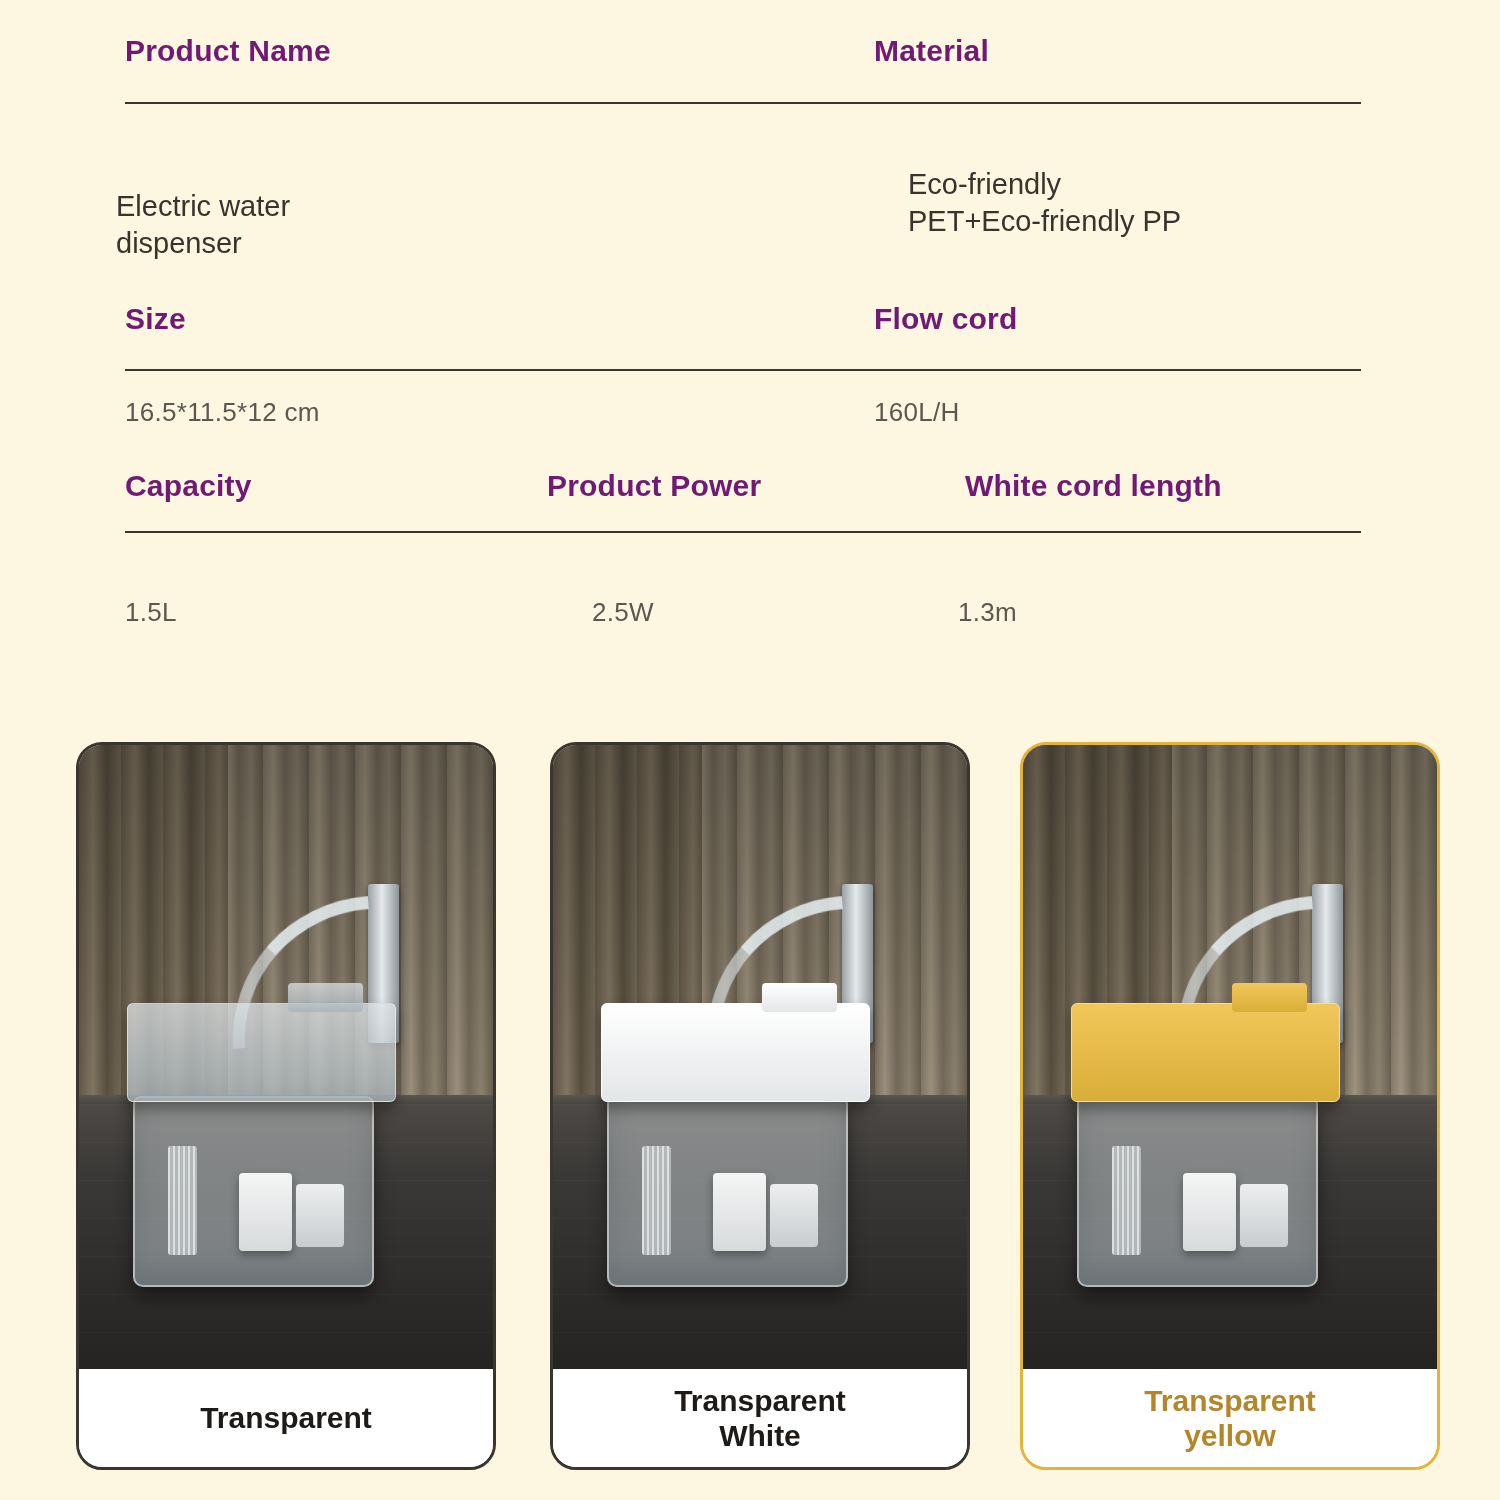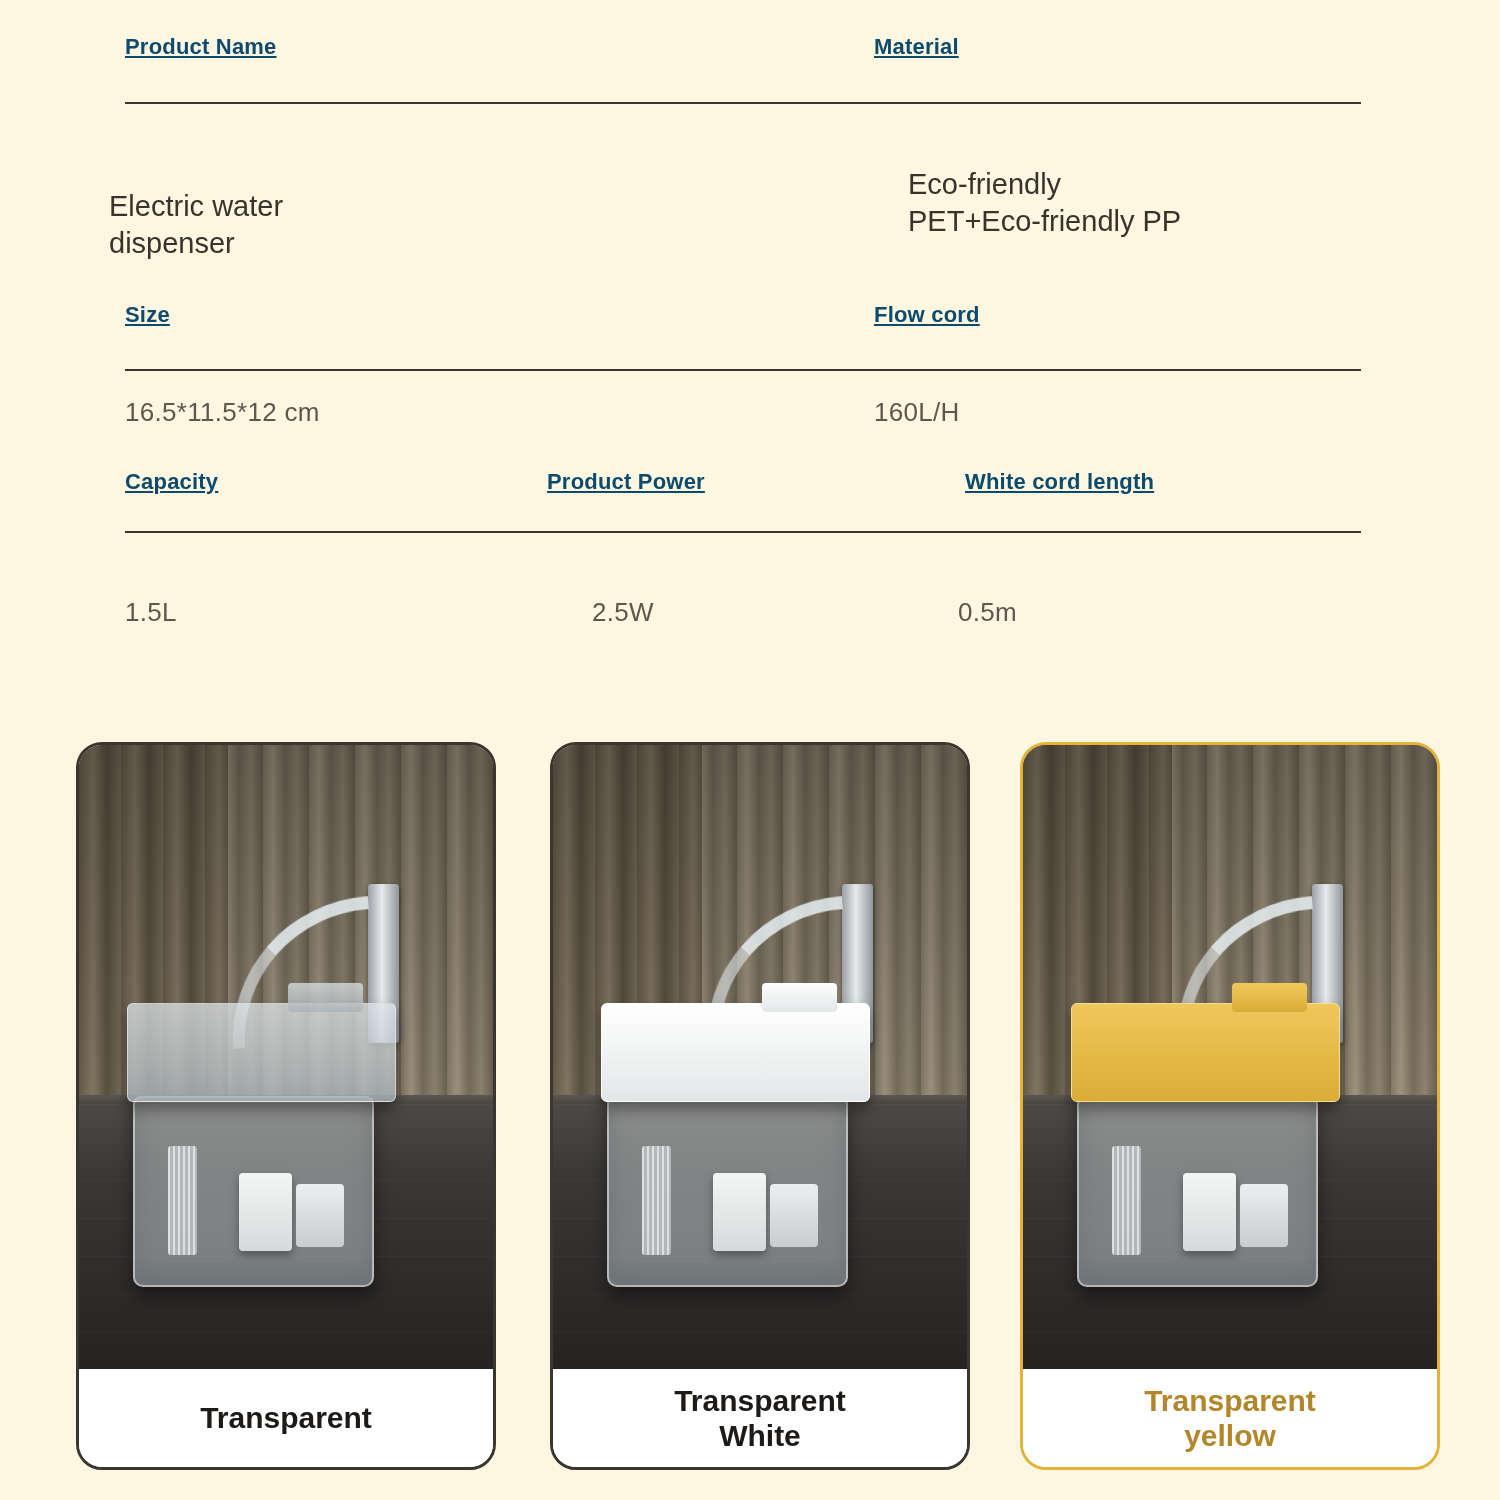--- a/index.html
+++ b/index.html
@@ -21,25 +21,24 @@
   }
 
   
   .spec-block {
     position: absolute;
     left: 0;
     top: 0;
     width: 1500px;
   }
   .spec-label {
-    font-size: 22px;
+    font-size: 30px;
     font-weight: bold;
-    color: #0c4a6e;
+    color: #701a75;
     letter-spacing: 0.2px;
-    text-decoration: underline;
   }
   .spec-value {
     font-size: 29px;
     color: #39332d;
     line-height: 1.28;
     margin-top: 18px;
   }
   .spec-value.light {
     font-size: 26px;
     color: #5d574f;
@@ -49,21 +48,21 @@
   .rule {
     position: absolute;
     height: 2px;
     background: #3b352e;
   }
 
   
   #r1-label-1 { left: 125px; top: 34px; }
   #r1-label-2 { left: 874px; top: 34px; }
   #rule-1 { left: 125px; top: 102px; width: 1236px; }
-  #r1-val-1 { position: absolute; left: 109px; top: 148px; width: 600px; margin-top: 40px; }
+  #r1-val-1 { position: absolute; left: 116px; top: 148px; width: 600px; margin-top: 40px; }
   #r1-val-2 { position: absolute; left: 908px; top: 148px; width: 600px; }
 
   
   #r2-label-1 { left: 125px; top: 302px; }
   #r2-label-2 { left: 874px; top: 302px; }
   #rule-2 { left: 125px; top: 369px; width: 1236px; }
   #r2-val-1 { position: absolute; left: 125px; top: 378px; }
   #r2-val-2 { position: absolute; left: 874px; top: 378px; }
 
   
@@ -316,21 +315,21 @@
     <div class="rule" id="rule-2"></div>
     <div class="spec-value light" id="r2-val-1">16.5*11.5*12 cm</div>
     <div class="spec-value light" id="r2-val-2">160L/H</div>
 
     <div class="spec-label" id="r3-label-1" style="position:absolute">Capacity</div>
     <div class="spec-label" id="r3-label-2" style="position:absolute">Product Power</div>
     <div class="spec-label" id="r3-label-3" style="position:absolute">White cord length</div>
     <div class="rule" id="rule-3"></div>
     <div class="spec-value light" id="r3-val-1">1.5L</div>
     <div class="spec-value light" id="r3-val-2">2.5W</div>
-    <div class="spec-value light" id="r3-val-3">0.5m</div>
+    <div class="spec-value light" id="r3-val-3">1.3m</div>
   </div>
 
   <div class="cards">
 
     <div class="card plain" id="card-1">
       <div class="photo">
         <div class="scene">
           <div class="curtain"></div>
           <div class="curtain-left"></div>
           <div class="curtain-shadow"></div>

